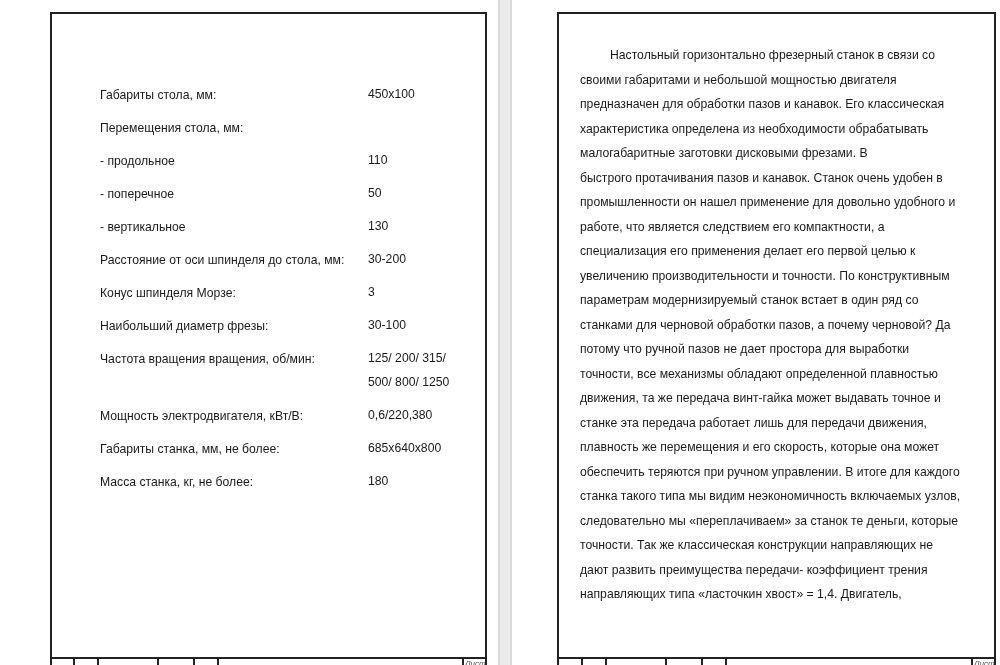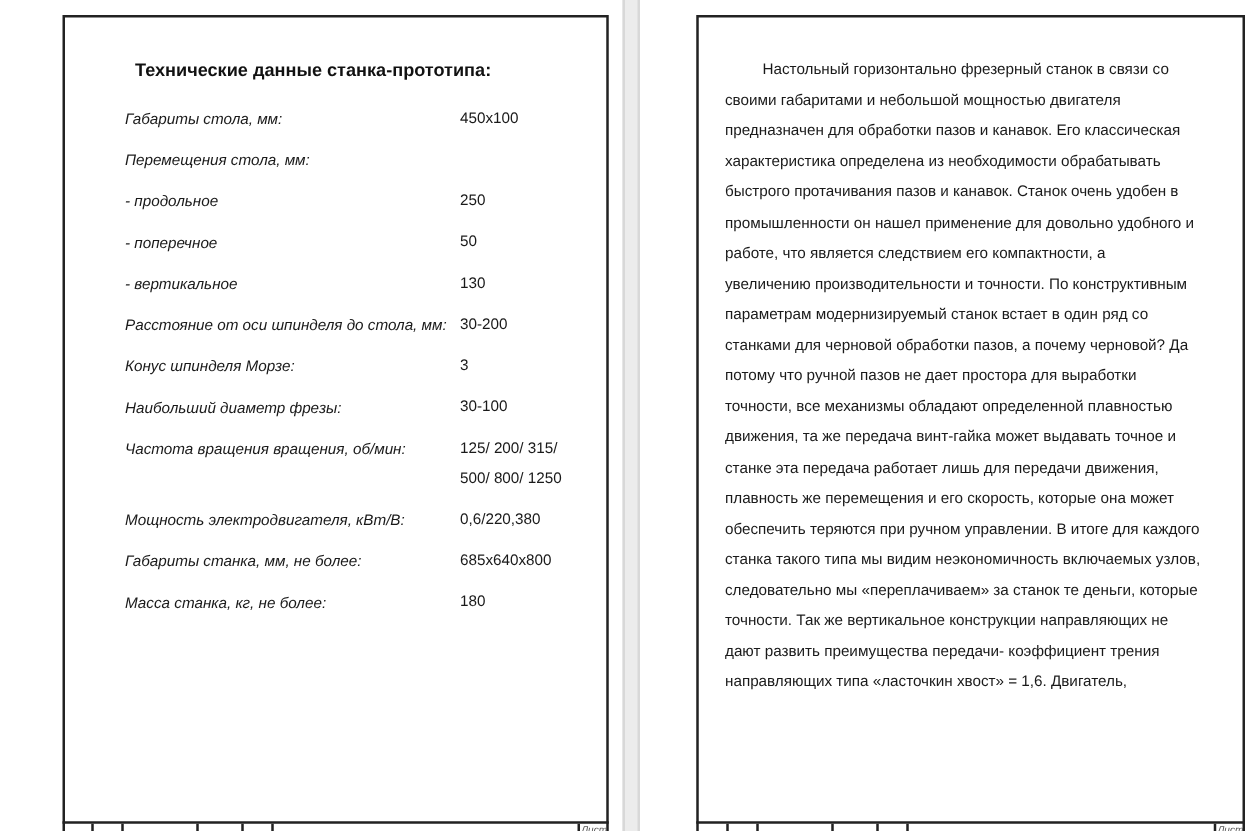--- a/index.html
+++ b/index.html
@@ -40,49 +40,48 @@
     position: absolute; top: 0; font-size: 8px; color: #555;
     font-style: italic; padding-left: 3px;
   }
 
   
   .doc-title {
     position: absolute; left: 56px; top: 35px;
     font-size: 14.5px; font-weight: bold; color: #111;
   }
   .spec-row { position: absolute; left: 48px; width: 380px; font-size: 12.2px; }
-  .spec-row .label { position: absolute; left: 0; font-style: italic; }
+  .spec-row .label { position: absolute; left: 0; }
   .spec-row .value { position: absolute; left: 268px; line-height: 24px; top: -6px; }
 
   
   .body-text {
     position: absolute; left: 21px; top: 29px; width: 400px;
     font-size: 12.2px; line-height: 24.5px; color: #1a1a1a;
   }
   .body-text .line { white-space: nowrap; height: 24.5px; }
   .body-text .line.indent { padding-left: 30px; }
 </style>
 </head>
 <body>
 
 <div class="page" id="page-left">
   <div class="frame" id="frame-left">
-    <div class="doc-title">Технические данные станка-прототипа:</div>
 
     <div class="spec-row" style="top:74px">
       <span class="label">Габариты стола, мм:</span>
       <span class="value">450x100</span>
     </div>
     <div class="spec-row" style="top:107px">
       <span class="label">Перемещения стола, мм:</span>
       <span class="value"></span>
     </div>
     <div class="spec-row" style="top:140px">
       <span class="label">- продольное</span>
-      <span class="value">250</span>
+      <span class="value">110</span>
     </div>
     <div class="spec-row" style="top:173px">
       <span class="label">- поперечное</span>
       <span class="value">50</span>
     </div>
     <div class="spec-row" style="top:206px">
       <span class="label">- вертикальное</span>
       <span class="value">130</span>
     </div>
     <div class="spec-row" style="top:239px">
@@ -131,37 +130,39 @@
 
 <div class="gutter"></div>
 
 <div class="page" id="page-right">
   <div class="frame" id="frame-right">
     <div class="body-text">
       <div class="line indent">Настольный горизонтально фрезерный станок в связи со</div>
       <div class="line">своими габаритами и небольшой мощностью двигателя</div>
       <div class="line">предназначен для обработки пазов и канавок. Его классическая</div>
       <div class="line">характеристика определена из необходимости обрабатывать</div>
+      <div class="line">малогабаритные заготовки дисковыми фрезами. В</div>
       <div class="line">быстрого протачивания пазов и канавок. Станок очень удобен в</div>
       <div class="line">промышленности он нашел применение для довольно удобного и</div>
       <div class="line">работе, что является следствием его компактности, а</div>
+      <div class="line">специализация его применения делает его первой целью к</div>
       <div class="line">увеличению производительности и точности. По конструктивным</div>
       <div class="line">параметрам модернизируемый станок встает в один ряд со</div>
       <div class="line">станками для черновой обработки пазов, а почему черновой? Да</div>
       <div class="line">потому что ручной пазов не дает простора для выработки</div>
       <div class="line">точности, все механизмы обладают определенной плавностью</div>
       <div class="line">движения, та же передача винт-гайка может выдавать точное и</div>
       <div class="line">станке эта передача работает лишь для передачи движения,</div>
       <div class="line">плавность же перемещения и его скорость, которые она может</div>
       <div class="line">обеспечить теряются при ручном управлении. В итоге для каждого</div>
       <div class="line">станка такого типа мы видим неэкономичность включаемых узлов,</div>
       <div class="line">следовательно мы «переплачиваем» за станок те деньги, которые</div>
-      <div class="line">точности. Так же вертикальное конструкции направляющих не</div>
+      <div class="line">точности. Так же классическая конструкции направляющих не</div>
       <div class="line">дают развить преимущества передачи- коэффициент трения</div>
-      <div class="line">направляющих типа «ласточкин хвост» = 1,6. Двигатель,</div>
+      <div class="line">направляющих типа «ласточкин хвост» = 1,4. Двигатель,</div>
     </div>
 
     <div class="stamp">
       <div class="cell" style="left:24px"></div>
       <div class="cell" style="left:48px"></div>
       <div class="cell" style="left:108px"></div>
       <div class="cell" style="left:144px"></div>
       <div class="cell" style="left:168px"></div>
       <div class="cell" style="left:414px"></div>
       <span class="sheet-label" style="left:414px">Лист</span>

